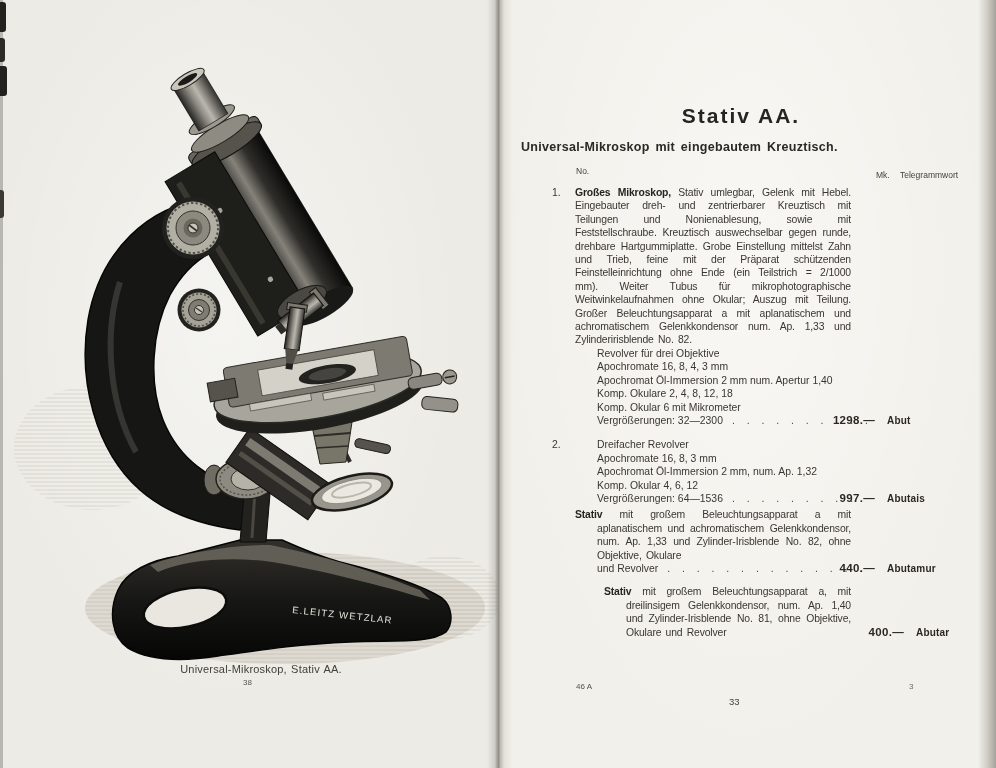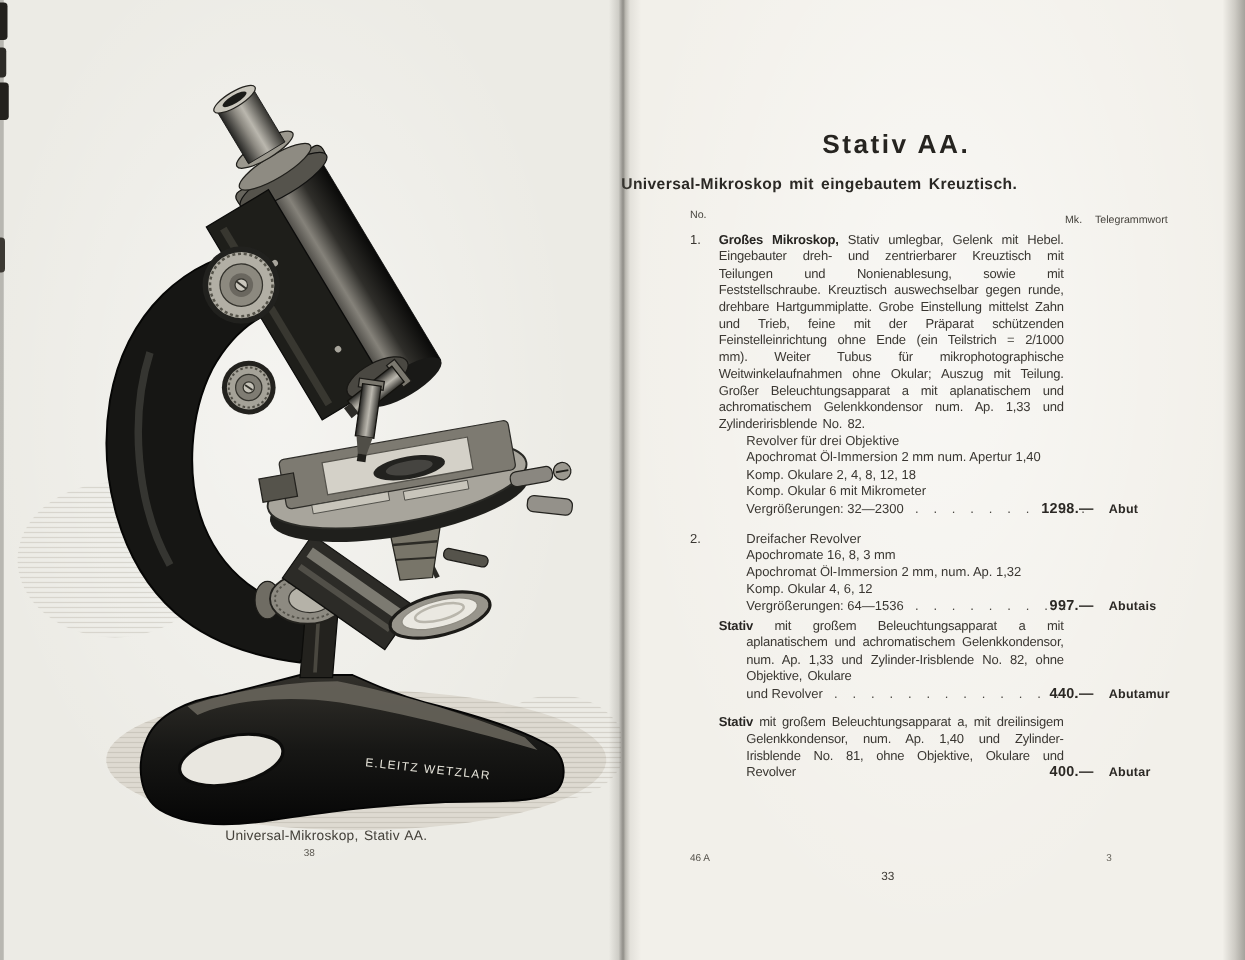--- a/index.html
+++ b/index.html
@@ -23,21 +23,21 @@
     background:linear-gradient(90deg, rgba(0,0,0,0) 0%, rgba(70,67,60,.18) 30%, rgba(62,60,54,.55) 44%, rgba(90,87,78,.35) 52%, rgba(120,117,108,.12) 66%, rgba(0,0,0,0) 100%);
   }
   #right-edge{
     position:absolute;right:0;top:0;width:18px;height:768px;z-index:5;
     background:linear-gradient(90deg, rgba(0,0,0,0), rgba(110,106,98,.28) 55%, rgba(70,67,60,.45));
   }
   .edge-mark{position:absolute;left:0;background:#23211d;z-index:6;border-radius:0 3px 3px 0;}
   #edge-strip{position:absolute;left:0;top:0;width:3px;height:768px;background:rgba(52,50,44,.28);z-index:6;}
 
   
-  .abs{position:absolute;}
+  .abs{position:absolute;padding-left:24px;}
   #page-title{
     left:0;top:104px;width:440px;text-align:center;
     font-size:21px;font-weight:bold;letter-spacing:2px;color:#262420;
   }
   #page-subtitle{
     left:0;top:140px;width:440px;text-align:left;
     font-size:12.5px;font-weight:bold;letter-spacing:.3px;word-spacing:2px;color:#2b2925;
   }
   #col-no{left:55px;top:166px;font-size:8.5px;color:#46433d;}
   #col-mk{left:355px;top:170px;font-size:8.5px;color:#46433d;}
@@ -53,21 +53,21 @@
   .tail{margin-left:22px;white-space:nowrap;}
   .dots{letter-spacing:4.5px;margin-left:9px;color:#4a4742;}
   .price{
     position:absolute;left:226px;bottom:0;width:74px;text-align:right;
     font-weight:bold;font-size:11.5px;color:#2b2824;letter-spacing:.3px;
   }
   .tg{
     position:absolute;left:312px;bottom:0;
     font-weight:bold;font-size:10px;color:#2b2824;letter-spacing:.2px;
   }
-  #m2{margin-top:11px;} #m3{margin-top:3px;} #m4{margin-top:10px;}
+  #m2{margin-top:11px;} #m3{margin-top:3px;} #m4{margin-top:10px;margin-left:29px;}
 
   #footer-left{left:55px;top:682px;font-size:8px;color:#55524b;}
   #footer-center{left:208px;top:680px;font-size:9.5px;color:#46433d;margin-top:16px;}
   #footer-right{left:388px;top:682px;font-size:8px;color:#6b6860;}
 
   
   #figure-caption{
     position:absolute;left:110px;top:663px;width:302px;text-align:center;
     font-size:11px;color:#44413a;letter-spacing:.2px;word-spacing:1px;
   }
@@ -238,20 +238,21 @@
   <span class="abs" id="col-mk">Mk.</span>
   <span class="abs" id="col-tg">Telegrammwort</span>
 
   <div id="catalog">
 
     <div class="item" id="m1">
       <span class="num">1.</span>
       <p class="para"><b>Großes Mikroskop,</b> <span>Stativ umlegbar, Gelenk mit Hebel. Eingebauter dreh- und zentrierbarer Kreuztisch mit Teilungen und Nonienablesung, sowie mit Feststellschraube. Kreuztisch auswechselbar gegen runde, drehbare Hartgummiplatte. Grobe Einstellung mittelst Zahn und Trieb, feine mit der Präparat schützenden Feinstelleinrichtung ohne Ende (ein Teilstrich = 2/1000 mm). Weiter Tubus für mikrophotographische Weitwinkelaufnahmen ohne Okular; Auszug mit Teilung. Großer Beleuchtungsapparat a mit aplanatischem und achromatischem Gelenkkondensor num. Ap. 1,33 und Zylinderirisblende No. 82.</span></p>
       <div class="specs">
         <div>Revolver für drei Objektive</div>
+        <div>Apochromate 16, 8, 4, 3 mm</div>
         <div>Apochromat Öl-Immersion 2 mm num. Apertur 1,40</div>
         <div>Komp. Okulare 2, 4, 8, 12, 18</div>
         <div>Komp. Okular 6 mit Mikrometer</div>
       </div>
       <div class="tail"><span>Vergrößerungen: 32—2300</span><span class="dots">. . . . . . . . . .</span></div>
       <span class="price">1298.—</span>
       <span class="tg">Abut</span>
     </div>
 
     <div class="item" id="m2">

